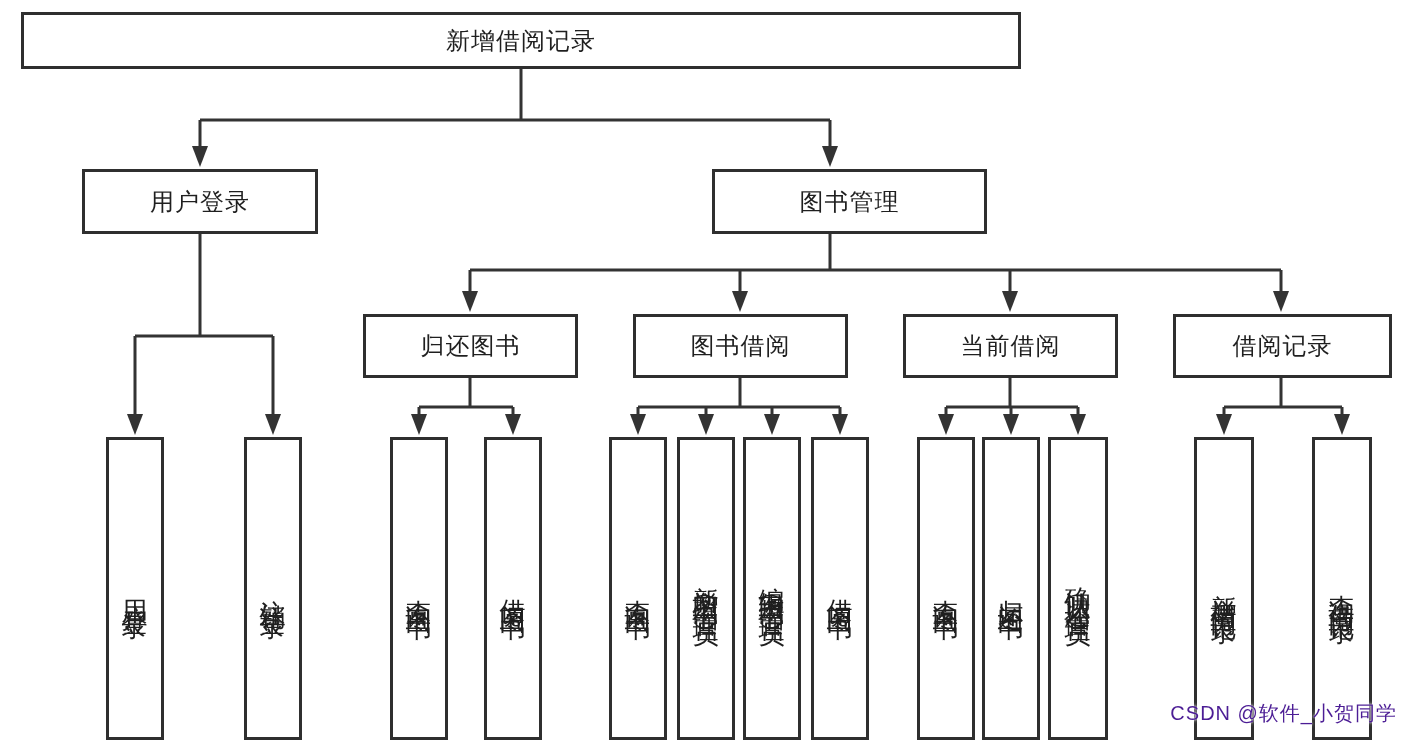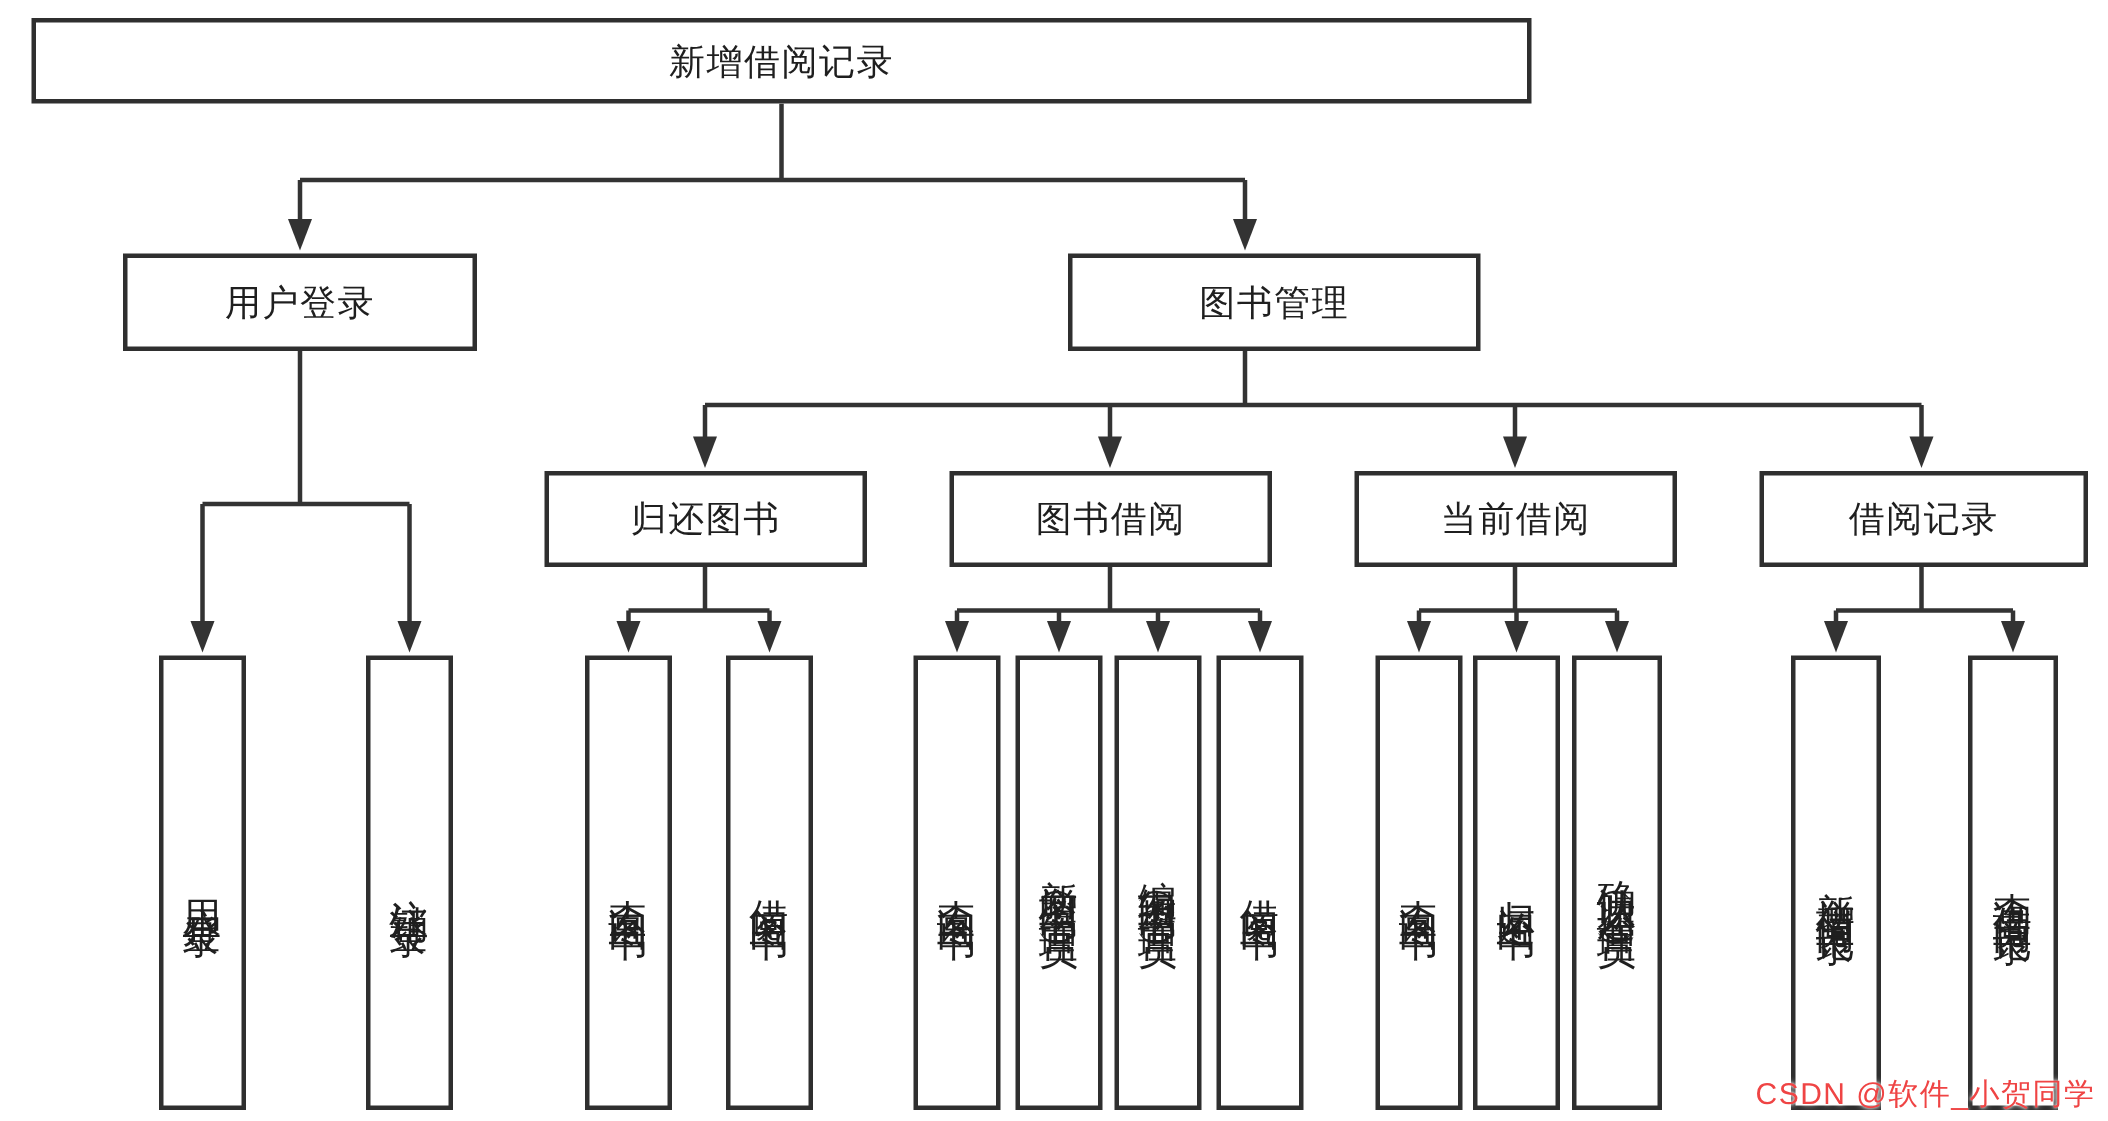--- a/index.html
+++ b/index.html
@@ -46,24 +46,24 @@
   .vbox .vtext {
     writing-mode: vertical-rl;
     text-orientation: mixed;
     letter-spacing: 5px;
     line-height: 1;
     white-space: nowrap;
   }
   .watermark {
     position: absolute;
     right: 8px;
-    bottom: 4px;
+    bottom: 20px;
     z-index: 3;
     font-size: 20px;
-    color: #ef4444;
+    color: #4c1d95;
     letter-spacing: 1px;
     text-shadow: 0 0 4px #ffffff, 0 0 2px #ffffff;
     white-space: nowrap;
   }
 </style>
 </head>
 <body>
 
 <div id="stage">
 

